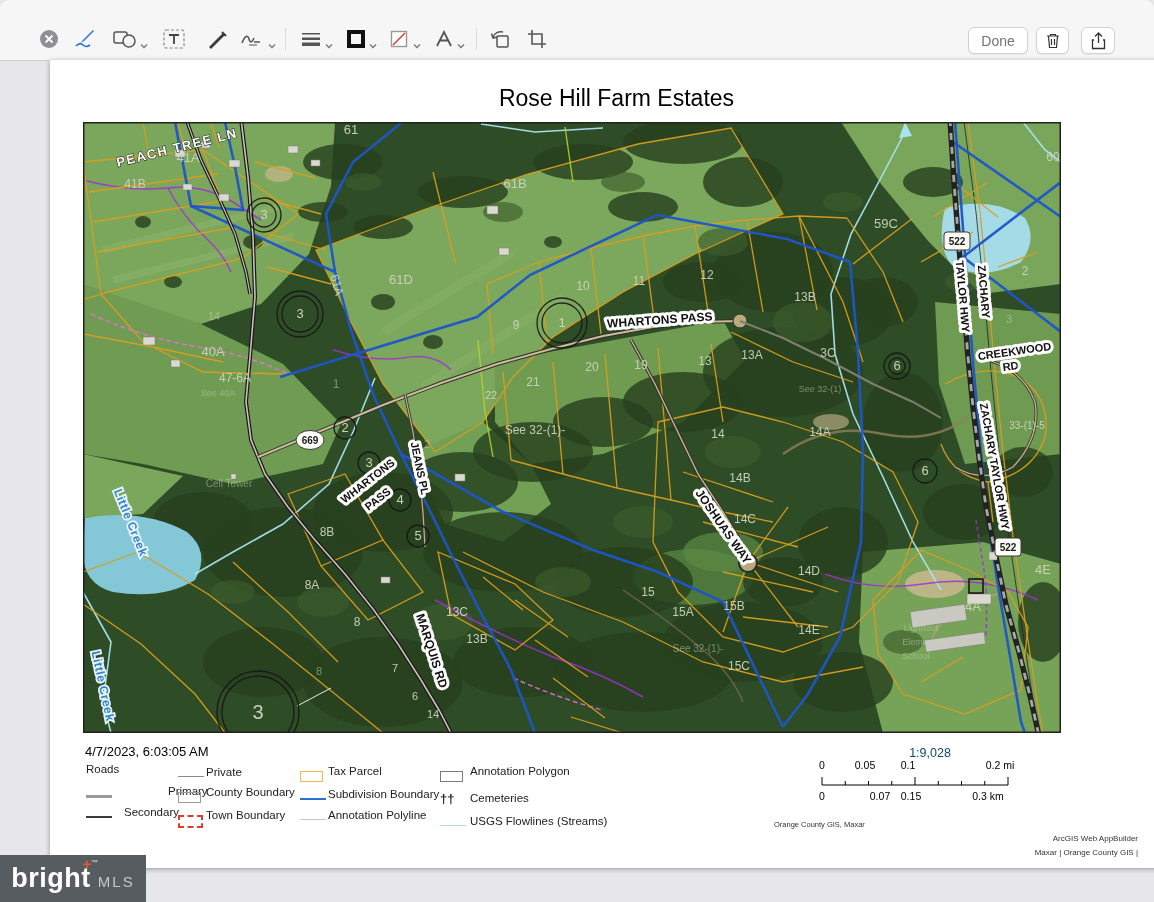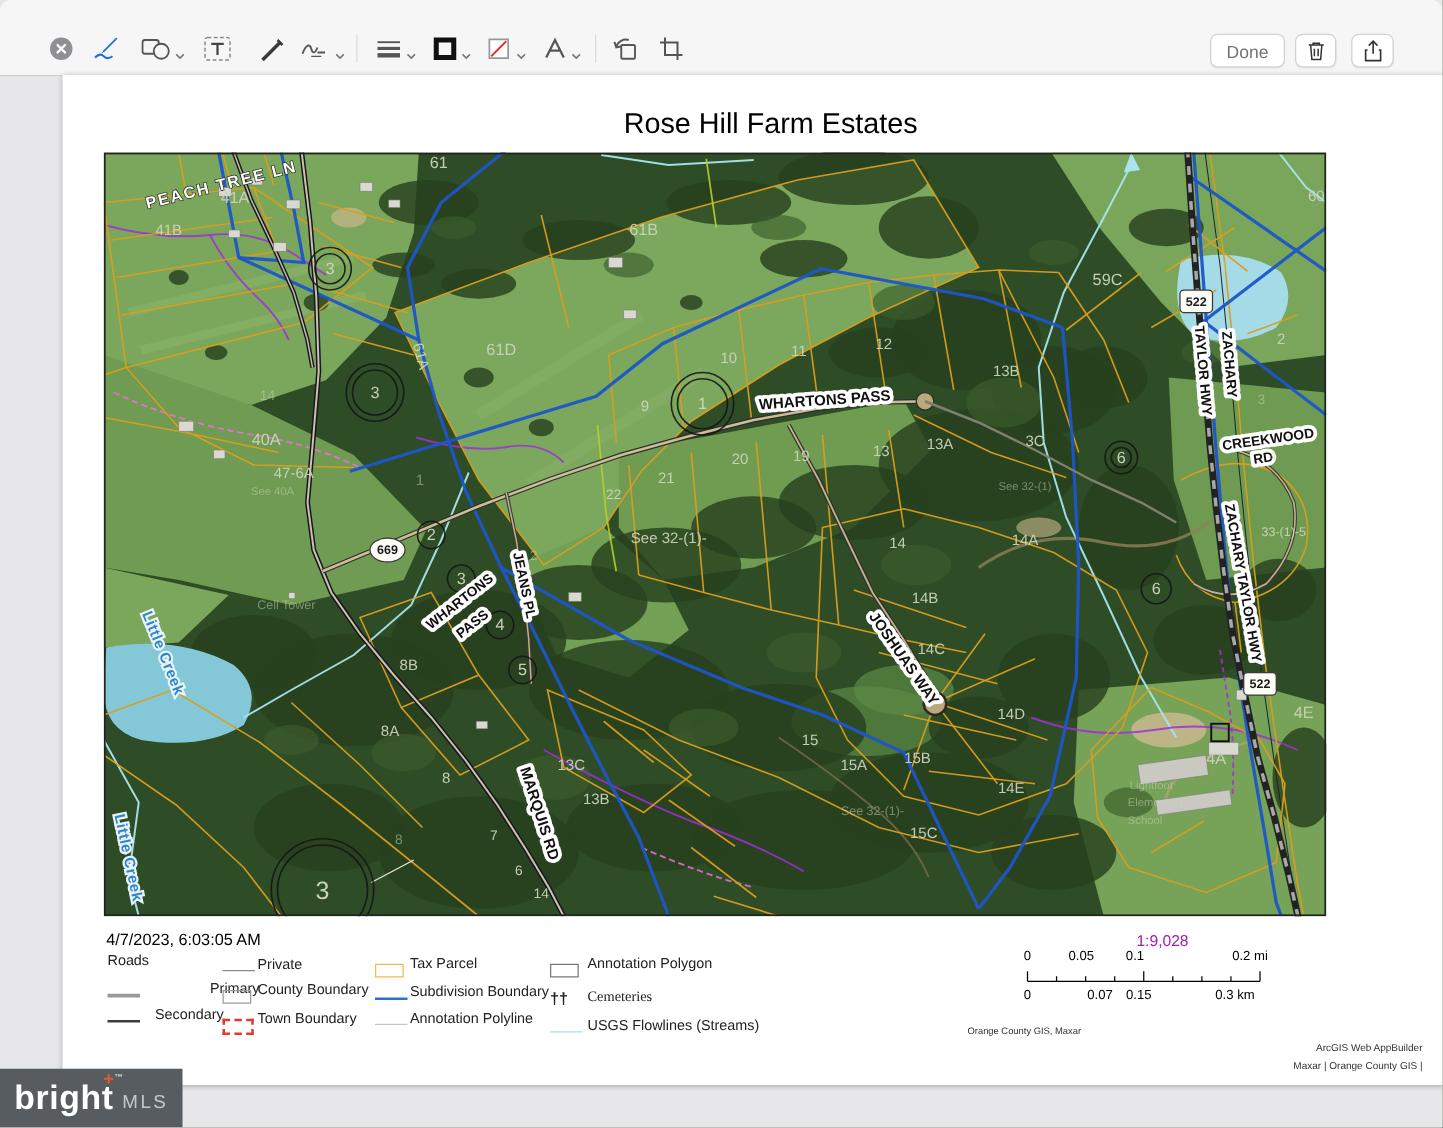--- a/index.html
+++ b/index.html
@@ -15,21 +15,21 @@
   #share-btn{right:39px;width:32px;}
   
   .page{position:absolute;left:50px;top:60px;width:1133px;height:808px;background:#fff;box-shadow:0 1px 5px rgba(0,0,0,.35);}
   .title{position:absolute;top:25px;left:0;right:0;text-align:center;font-size:23px;color:#000;}
   .mapwrap{position:absolute;left:33px;top:62px;width:978px;height:611px;}
   .mapwrap svg{display:block;font-family:"Liberation Sans",sans-serif;}
   .date{position:absolute;left:35px;top:684px;font-size:13px;color:#000;}
   .lg-h{position:absolute;font-size:11.5px;color:#222;}
   .lg-label{position:absolute;font-size:11.5px;color:#222;white-space:nowrap;}
   .lg-sw{position:absolute;}
-  .ratio{position:absolute;font-size:12.5px;color:#a21caf;transform:translateX(-50%);}
+  .ratio{position:absolute;font-size:12.5px;color:#0c4a6e;transform:translateX(-50%);}
   .tick{position:absolute;font-size:10.5px;color:#000;transform:translateX(-50%);white-space:nowrap;}
   .credit{position:absolute;font-size:7.5px;color:#333;margin-top:12px;}
   .appcredit{position:absolute;right:45px;text-align:right;font-size:8px;color:#333;line-height:13px;}
   
   .rl{font-weight:700;}
   .pill{fill:#101010;stroke:#ffffff;stroke-width:6px;paint-order:stroke;stroke-linejoin:round;}
   .outline{fill:#ffffff;stroke:#222222;stroke-width:1.1px;paint-order:stroke;letter-spacing:1.5px;}
   .water{fill:#2f86c9;stroke:#e8f4fa;stroke-width:3.5px;paint-order:stroke;letter-spacing:.5px;}
   .pl{fill:#ccd3bc;opacity:.95;}
   .faint{opacity:.5;}
@@ -508,21 +508,21 @@
         <div class="lg-label" style="left: 156px; top: 749px;">Town Boundary</div>
         <div class="lg-sw" style="left: 250px; top: 711px; width: 21px; height: 9px; border: 1.5px solid rgb(243, 185, 77);"></div>
         <div class="lg-label" style="left: 278px; top: 705px; text-align: right;">Tax Parcel</div>
         <div class="lg-sw" style="left: 250px; top: 738px; width: 26px; height: 0px; border-top: 2.5px solid rgb(46, 111, 214);"></div>
         <div class="lg-label" style="left: 278px; top: 728px;">Subdivision Boundary</div>
         <div class="lg-sw" style="left: 250px; top: 759px; width: 26px; height: 0px; border-top: 1.5px solid rgb(198, 198, 198);"></div>
         <div class="lg-label" style="left: 278px; top: 749px;">Annotation Polyline</div>
         <div class="lg-sw" style="left: 390px; top: 711px; width: 21px; height: 9px; border: 1.5px solid rgb(122, 122, 122);"></div>
         <div class="lg-label" style="left: 420px; top: 705px;">Annotation Polygon</div>
         <div class="lg-sw" style="left: 390px; top: 731px; color: rgb(34, 34, 34); font: bold 13px &quot;Liberation Sans&quot;, sans-serif;">††</div>
-        <div class="lg-label" style="left: 420px; top: 732px; font-family: Liberation Serif, serif;">Cemeteries</div>
+        <div class="lg-label" style="left: 420px; top: 732px;">Cemeteries</div>
         <div class="lg-sw" style="left: 390px; top: 765px; width: 26px; height: 0px; border-top: 1.5px solid rgb(170, 222, 238);"></div>
         <div class="lg-label" style="left: 420px; top: 755px;">USGS Flowlines (Streams)</div>
       </div>
     <div id="scaleblock">
         <div class="ratio" style="left: 880px; top: 686px;">1:9,028</div>
         <div class="tick" style="left: 772px; top: 699px;">0</div>
         <div class="tick" style="left: 815px; top: 699px;">0.05</div>
         <div class="tick" style="left: 858px; top: 699px;">0.1</div>
         <div class="tick" style="left: 950px; top: 699px;">0.2 mi</div>
         <div class="tick" style="left: 772px; top: 730px;">0</div>

